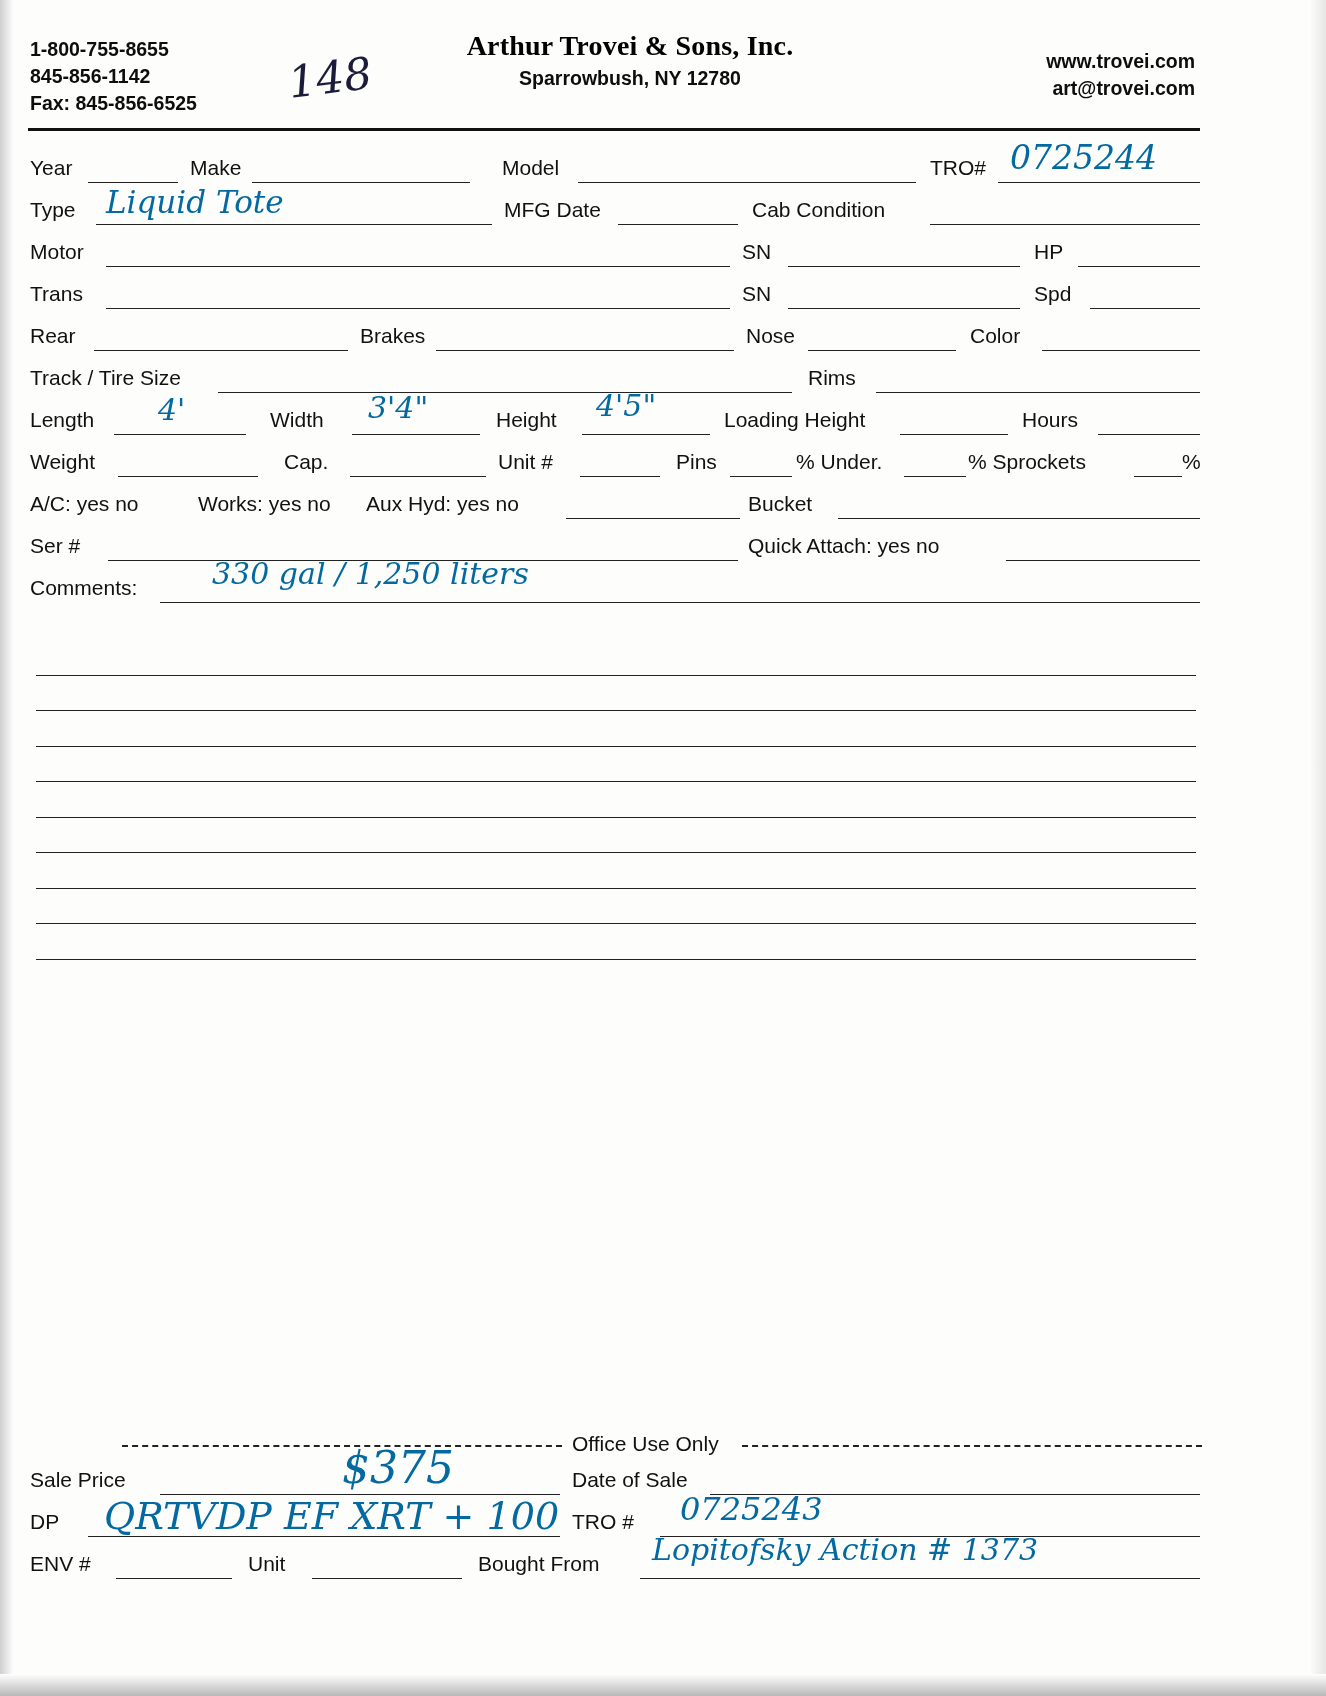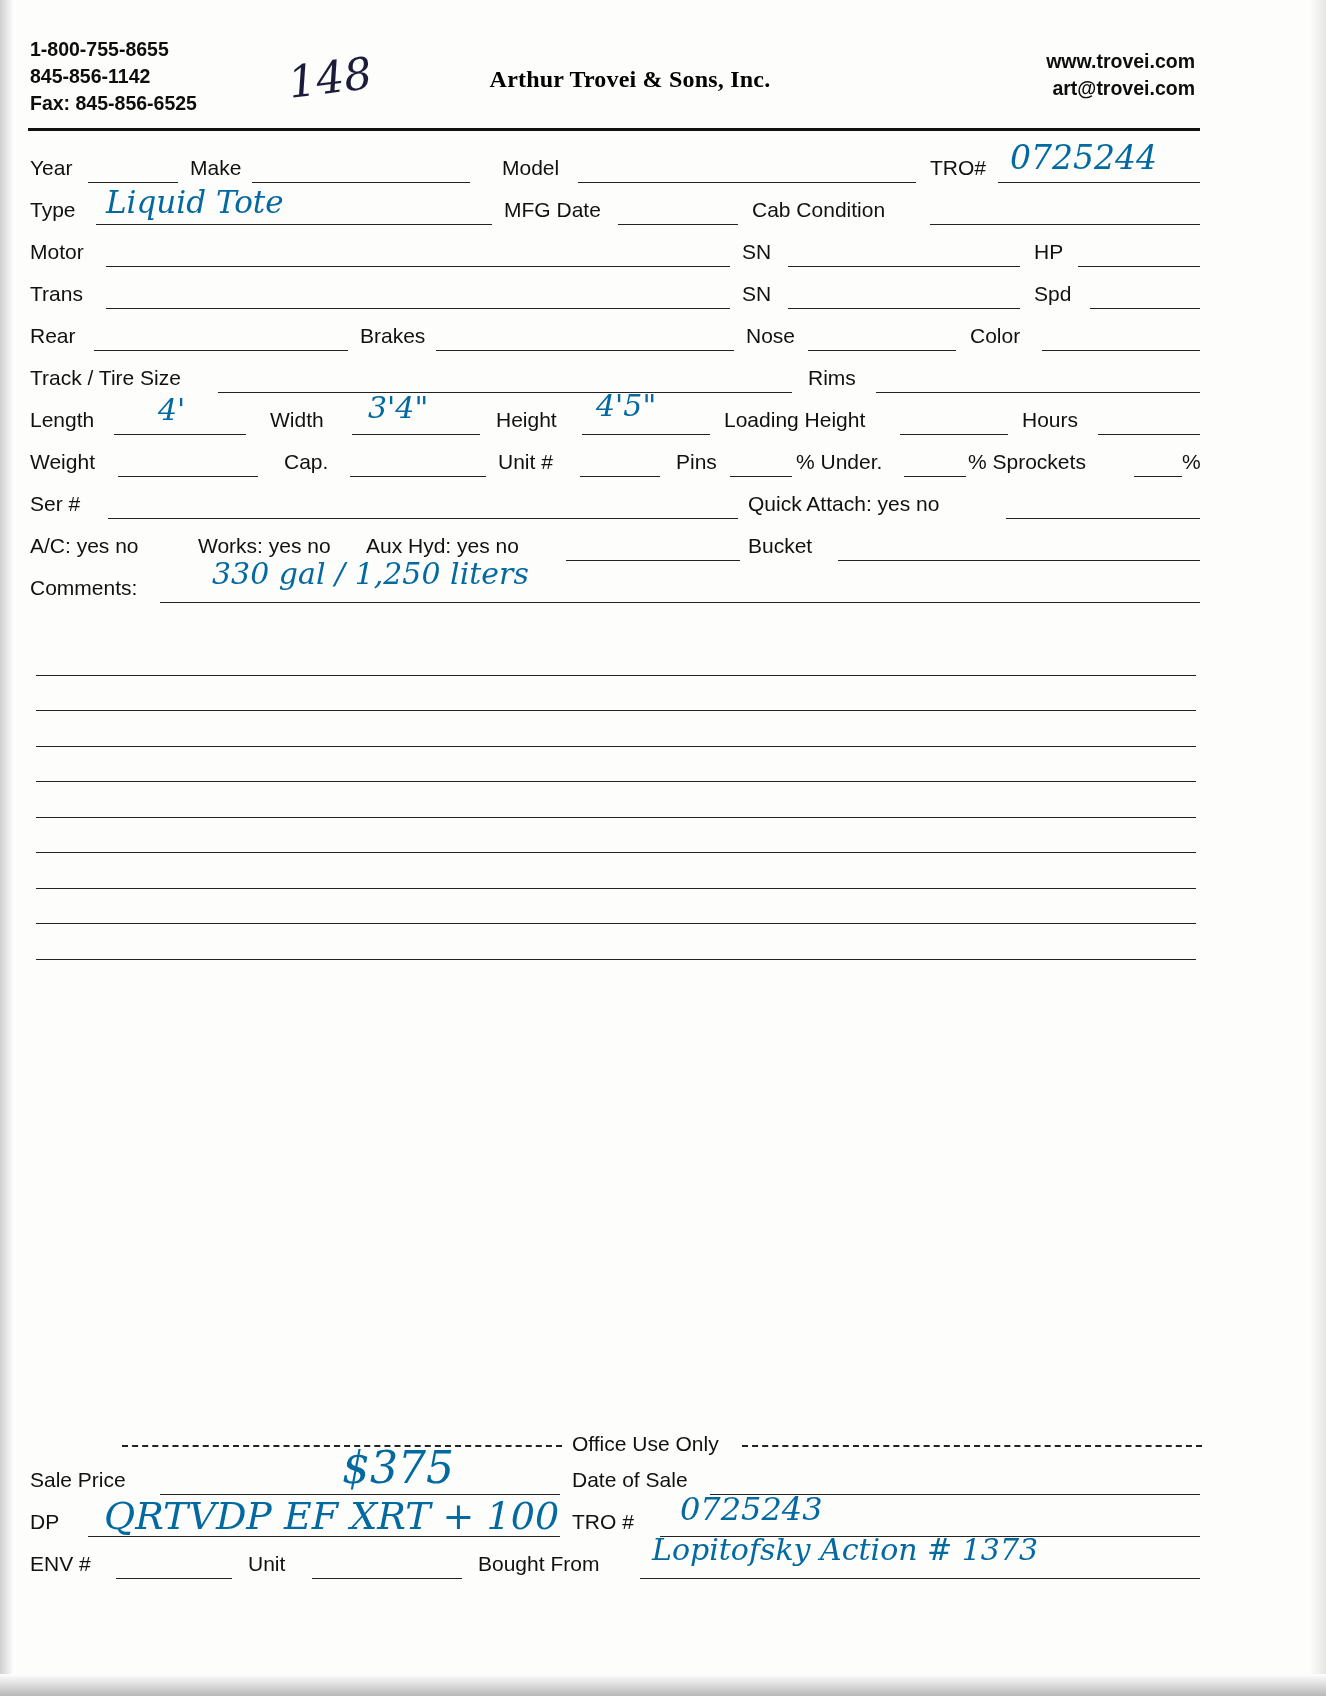--- a/index.html
+++ b/index.html
@@ -43,21 +43,21 @@
   }
   .contact {
     position: absolute; left: 0; top: 6px;
     font-size: 19.5px; line-height: 27px; font-weight: 600; color: #0d0d0d;
   }
   .company {
     position: absolute; left: 320px; top: 0; width: 560px; text-align: center;
   }
   .company-name {
     font-family: "Liberation Serif", serif;
-    font-size: 24px; font-weight: 700; letter-spacing: .2px; color: #000; margin-top: 36px;
+    font-size: 28px; font-weight: 700; letter-spacing: .2px; color: #000;
   }
   .company-addr {
     font-size: 19.5px; line-height: 26px; font-weight: 600; margin-top: 3px; color: #0d0d0d;
   }
   .web {
     position: absolute; right: 0; top: 18px; text-align: right;
     font-size: 19.5px; line-height: 27px; font-weight: 600; color: #0d0d0d;
   }
   .hand-num {
     position: absolute; left: 258px; top: 22px;
@@ -138,20 +138,21 @@
     <div class="contact">
       <div>1-800-755-8655</div>
       <div>845-856-1142</div>
       <div>Fax: 845-856-6525</div>
     </div>
 
     <div class="hand-num">148</div>
 
     <div class="company">
       <div class="company-name">Arthur Trovei &amp; Sons, Inc.</div>
+      <div class="company-addr">Sparrowbush, NY 12780</div>
     </div>
 
     <div class="web">
       <div>www.trovei.com</div>
       <div>art@trovei.com</div>
     </div>
   </div>
   <div class="rule"></div>
 
   <div class="form">
@@ -240,33 +241,33 @@
       <span class="lbl" style="left:646px">Pins</span>
       <span class="ln" style="left:700px; width:62px;"></span>
       <span class="lbl" style="left:766px">% Under.</span>
       <span class="ln" style="left:874px; width:62px;"></span>
       <span class="lbl" style="left:938px">% Sprockets</span>
       <span class="ln" style="left:1104px; width:48px;"></span>
       <span class="lbl" style="left:1152px">%</span>
     </div>
 
     <div class="row">
-      <span class="lbl" style="left:0">Ser #</span>
-      <span class="ln" style="left:78px; width:630px;"></span>
-      <span class="lbl" style="left:718px">Quick Attach:  yes  no</span>
-      <span class="ln" style="left:976px; width:194px;"></span>
-    </div>
-
-    <div class="row">
       <span class="lbl" style="left:0">A/C: yes no</span>
       <span class="lbl" style="left:168px">Works: yes no</span>
       <span class="lbl" style="left:336px">Aux Hyd: yes no</span>
       <span class="ln" style="left:536px; width:174px;"></span>
       <span class="lbl" style="left:718px">Bucket</span>
       <span class="ln" style="left:808px; width:362px;"></span>
+    </div>
+
+    <div class="row">
+      <span class="lbl" style="left:0">Ser #</span>
+      <span class="ln" style="left:78px; width:630px;"></span>
+      <span class="lbl" style="left:718px">Quick Attach:  yes  no</span>
+      <span class="ln" style="left:976px; width:194px;"></span>
     </div>
 
     <div class="row">
       <span class="lbl" style="left:0">Comments:</span>
       <span class="ln" style="left:130px; width:1040px;"></span>
       <span class="hw" style="left:182px; top:-14px; font-size:30px;">330 gal / 1,250 liters</span>
     </div>
   </div>
 
   <div class="cmt-lines">

